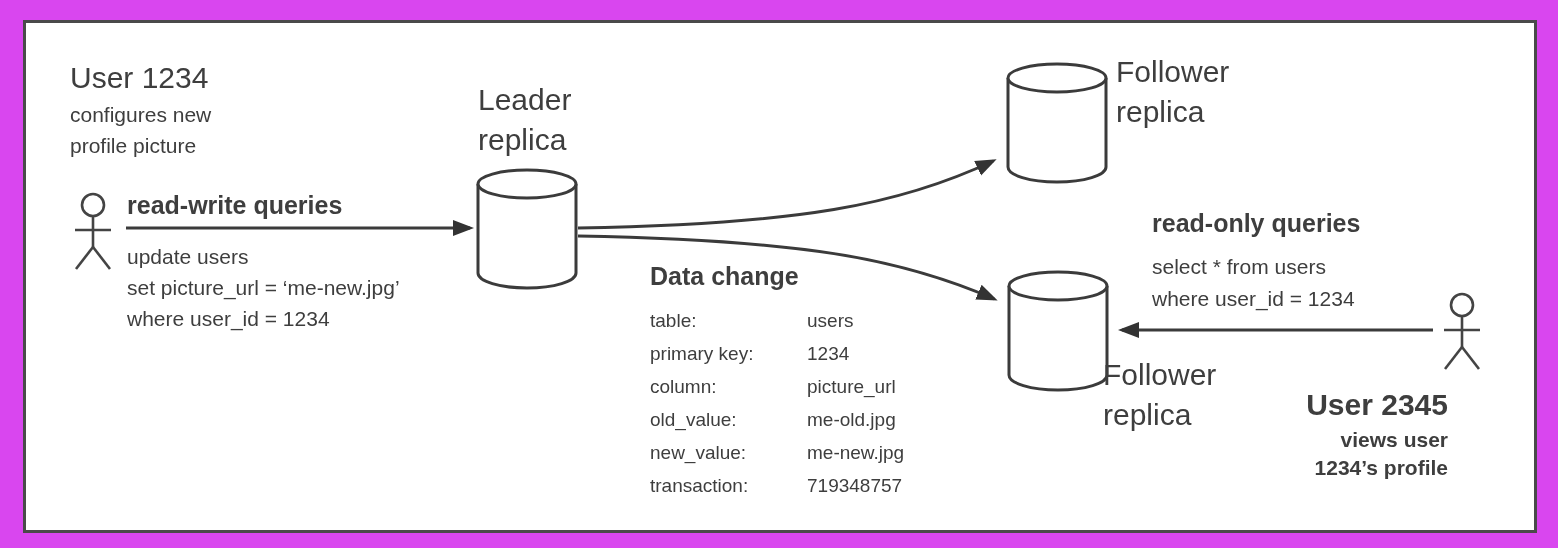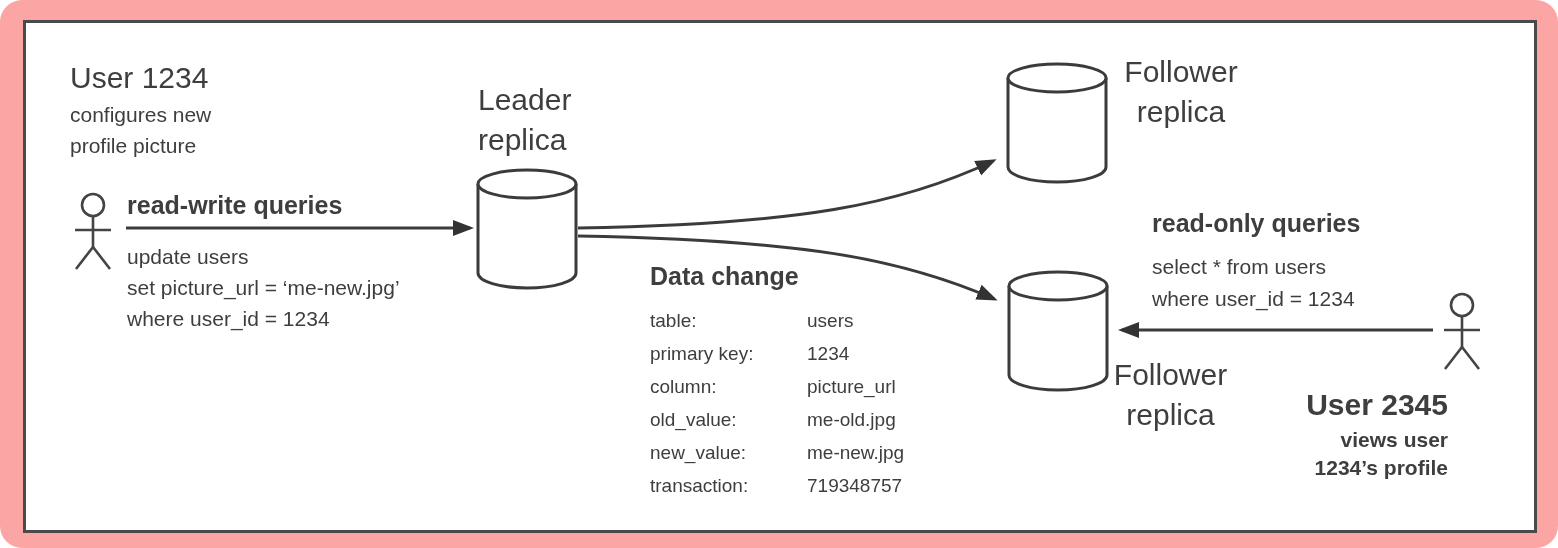--- a/index.html
+++ b/index.html
@@ -1,29 +1,29 @@
 <!DOCTYPE html>
 <html><head>
 <meta charset="utf-8">
 <style>
   html,body{margin:0;padding:0;background:#fff;}
   .canvas{
-    position:relative;width:1558px;height:548px;background:#fca5a5;
-    font-family:"Liberation Sans",sans-serif;color:#3e3e3e;overflow:hidden;border-radius:22px;
+    position:relative;width:1558px;height:548px;background:#d946ef;
+    font-family:"Liberation Sans",sans-serif;color:#3e3e3e;overflow:hidden;
   }
   .frame{
     position:absolute;left:23px;top:20px;width:1514px;height:513px;
     box-sizing:border-box;border:3px solid #4a4a4a;background:#fff;
   }
   .abs{position:absolute;}
   .t-big{font-size:30px;line-height:42px;}
   .t-big2{font-size:30px;line-height:40px;}
   .t-reg{font-size:21px;line-height:31px;}
   .t-bold{font-size:25px;font-weight:700;line-height:30px;}
-  .center{text-align:center;}
+  .center{}
   .right{text-align:right;font-weight:bold;}
   .dc-table{position:absolute;left:650px;top:304px;font-size:19px;line-height:33px;}
   .dc-row{display:grid;grid-template-columns:157px auto;}
   svg{display:block;}
   .stroke{stroke:#3b3b3b;fill:none;}
 </style>
 </head>
 <body>
 
 <div class="canvas">

